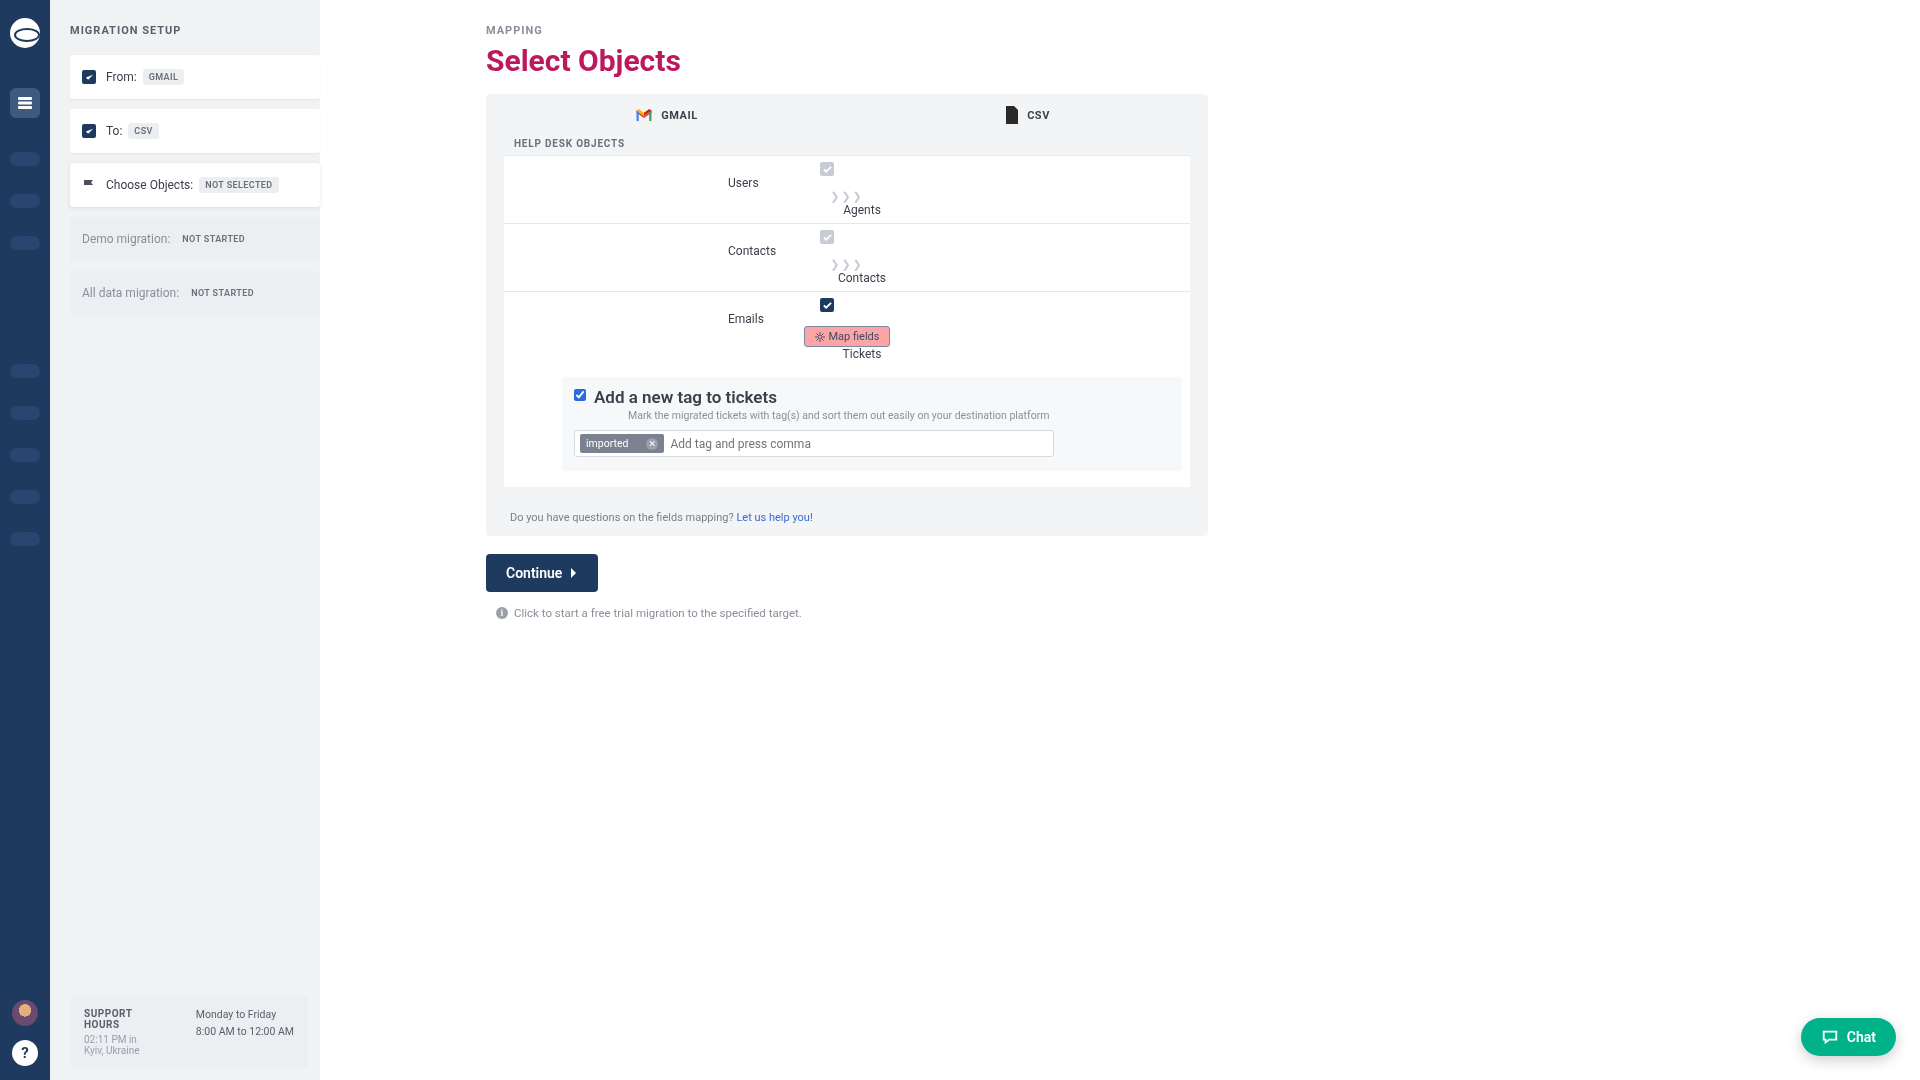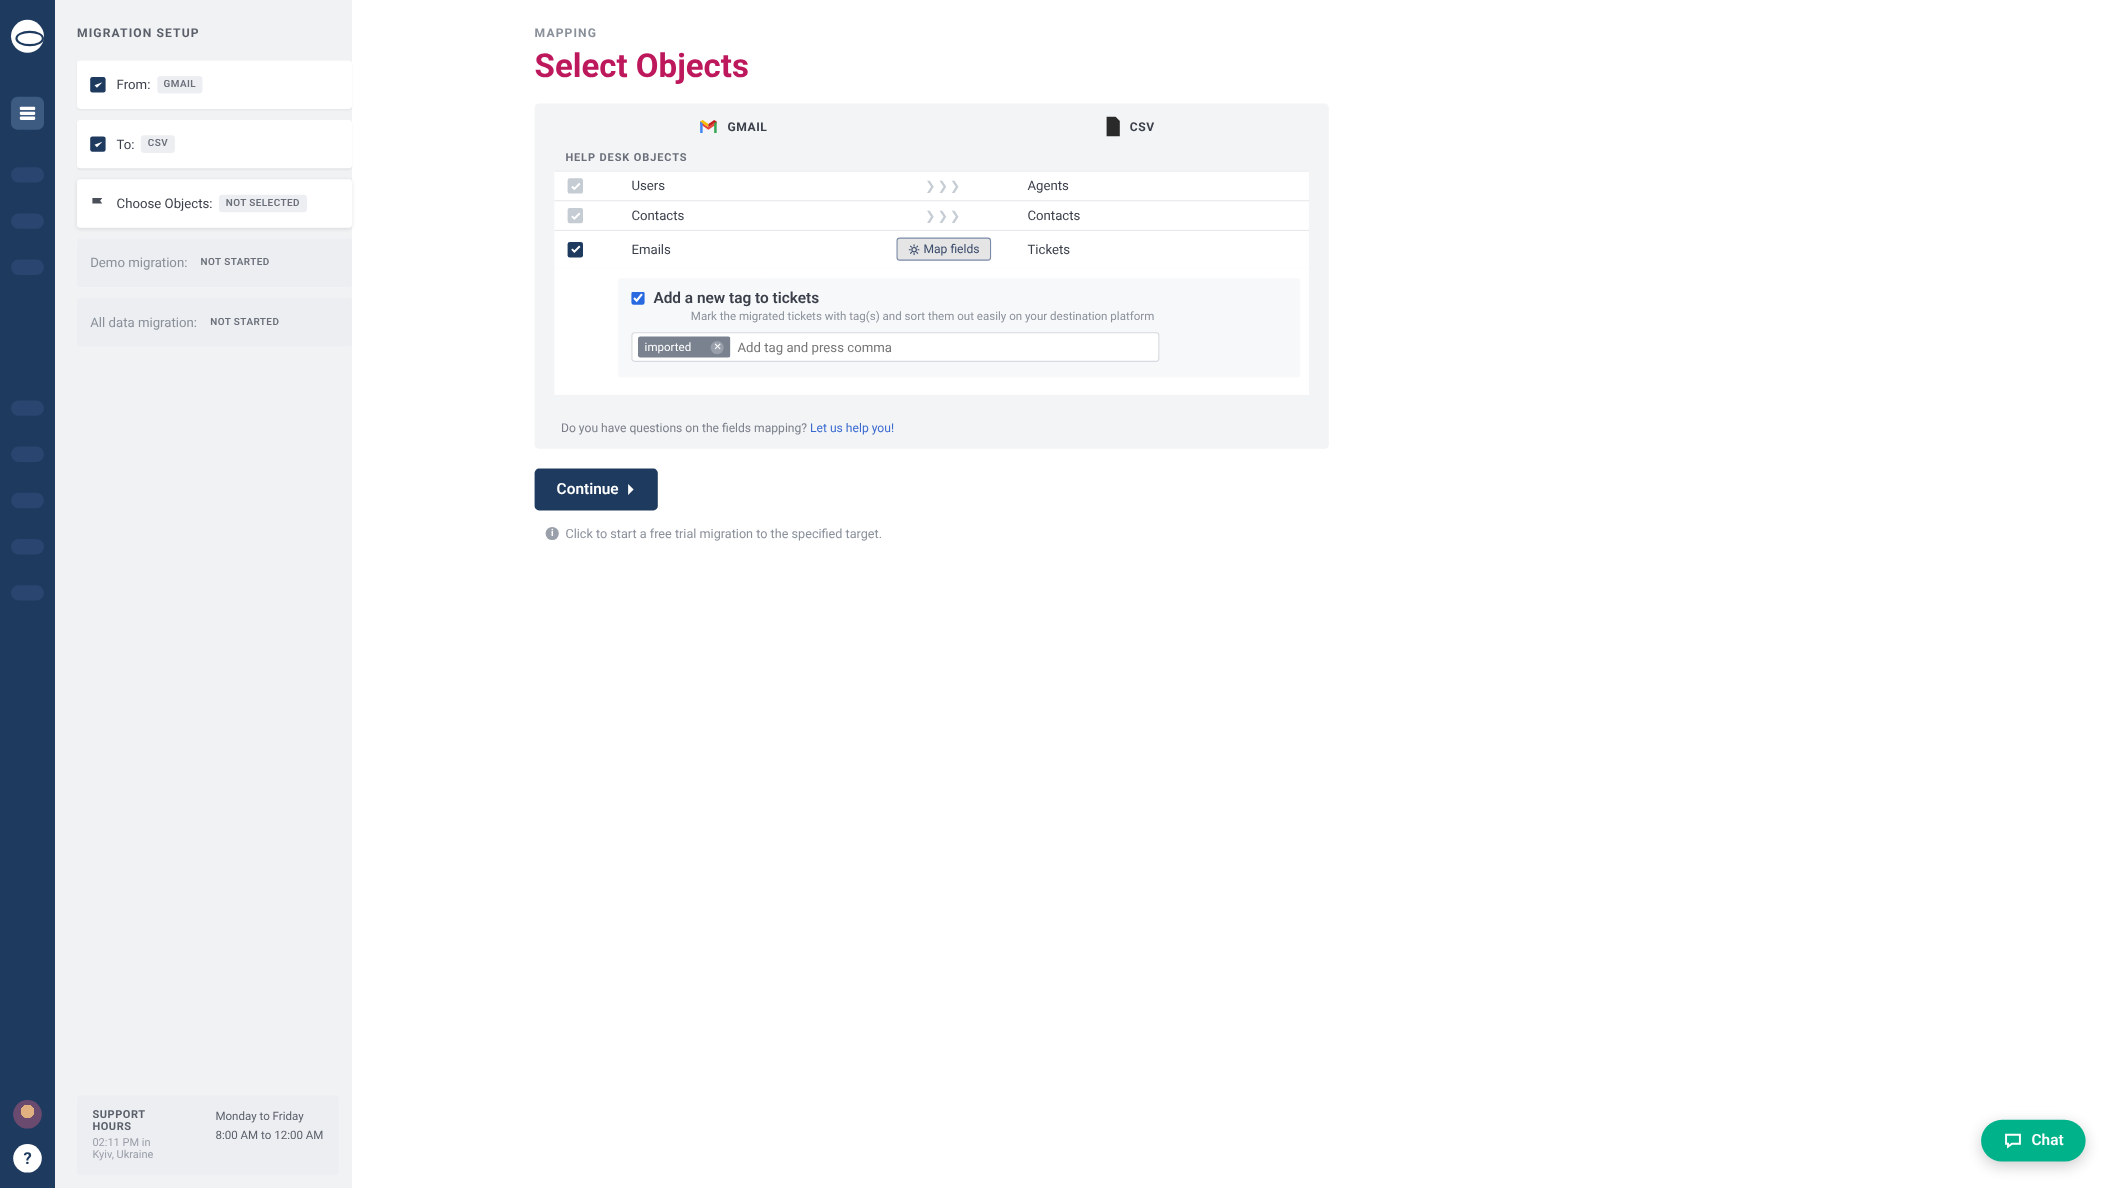--- a/index.html
+++ b/index.html
@@ -45,36 +45,36 @@
 .panel { width:722px; background:#f3f4f6; border-radius:4px; padding:0; }
 .panel-head { display:flex; padding:12px 0 8px; }
 .panel-head .half { flex:1; display:flex; align-items:center; justify-content:center; gap:8px; font-size:11px; font-weight:700; letter-spacing:0.5px; color:#3a3f4a; }
 .gmail-icon { width:18px; height:14px; position:relative; }
 .gmail-icon svg { width:18px; height:14px; }
 .csv-icon { width:14px; height:18px; }
 .csv-icon svg { width:14px; height:18px; fill:#2a2a2a; }
 
 .table { padding:0 18px 14px; }
 .section-hd { font-size:10px; font-weight:700; letter-spacing:0.8px; color:#6a6f7a; padding:6px 6px 6px 10px; }
-.row { display:flex; align-items:center; background:#fff; border-top:1px solid #e6e8eb; padding:6px 8px; font-size:12px; color:#3a3f4a; }
+.row { display:flex; align-items:center; background:#fff; border-top:1px solid #e6e8eb; padding:6px 8px; font-size:12px; color:#3a3f4a;flex-direction:column; }
 .row:first-of-type { border-top:1px solid #e6e8eb; }
 .row .cb { width:14px; height:14px; border-radius:2px; display:flex; align-items:center; justify-content:center; margin:0 44px 0 4px; flex-shrink:0; }
 .row .cb svg { width:9px; height:9px; fill:#fff; }
 .row .cb.locked { background:#c6ccd4; }
 .row .cb.on { background:#1f3a5f; }
 .row .src { width:238px; }
 .row .mid { width:92px; display:flex; justify-content:center; color:#c6ccd4; letter-spacing:2px; font-size:11px; }
-.row .mid .mapbtn { border:1px solid #7a8aa8; border-radius:3px; padding:3px 10px; font-size:11px; color:#3a4a6a; background:#e5e5e5; display:flex; align-items:center; gap:4px; cursor:pointer; letter-spacing:0; }
+.row .mid .mapbtn { border:1px solid #7a8aa8; border-radius:3px; padding:3px 10px; font-size:11px; color:#3a4a6a; background:#fca5a5; display:flex; align-items:center; gap:4px; cursor:pointer; letter-spacing:0; }
 .row .dst { flex:1; padding-left:30px; }
 
 .tag-block { background:#fff; padding:10px 8px 16px 58px; border-top:none; }
 .tag-block .inner { background:#f7f8fa; padding:10px 12px 14px; border-radius:2px; }
 .tag-row1 { display:flex; align-items:flex-start; gap:8px; }
 .tag-row1 input[type=checkbox]{ accent-color:#2a6ae0; width:12px; height:12px; margin-top:2px; }
-.tag-row1 .tt { font-size:14px; color:#3a3f4a; font-weight:600; }
+.tag-row1 .tt { font-size:17px; color:#3a3f4a; font-weight:600; }
 .tag-row1 .sub { font-size:10.5px; color:#8a909a; margin-top:2px;padding-left:34px; }
 .tag-input { margin-top:8px; border:1px solid #d6d9de; border-radius:3px; background:#fff; display:flex; align-items:center; padding:3px 5px; width:480px; }
 .tag-chip { background:#7a8290; color:#fff; font-size:10.5px; border-radius:2px; padding:3px 6px; display:flex; align-items:center; gap:18px; }
 .tag-chip .x { width:12px; height:12px; border-radius:50%; background:#99a0ac; display:flex; align-items:center; justify-content:center; font-size:9px; cursor:pointer; }
 .tag-input input { border:none; outline:none; font-size:12px; padding:2px 6px; flex:1; color:#5a5f6a; }
 
 .panel-foot { padding:10px 24px 12px; font-size:11px; color:#7a7f8a; }
 .panel-foot a { color:#3a6ad0; text-decoration:none; }
 
 .continue { margin-top:18px; background:#1f3a5f; color:#fff; border:none; border-radius:4px; padding:11px 20px; font-size:14px; font-weight:600; display:flex; align-items:center; gap:8px; cursor:pointer; }

